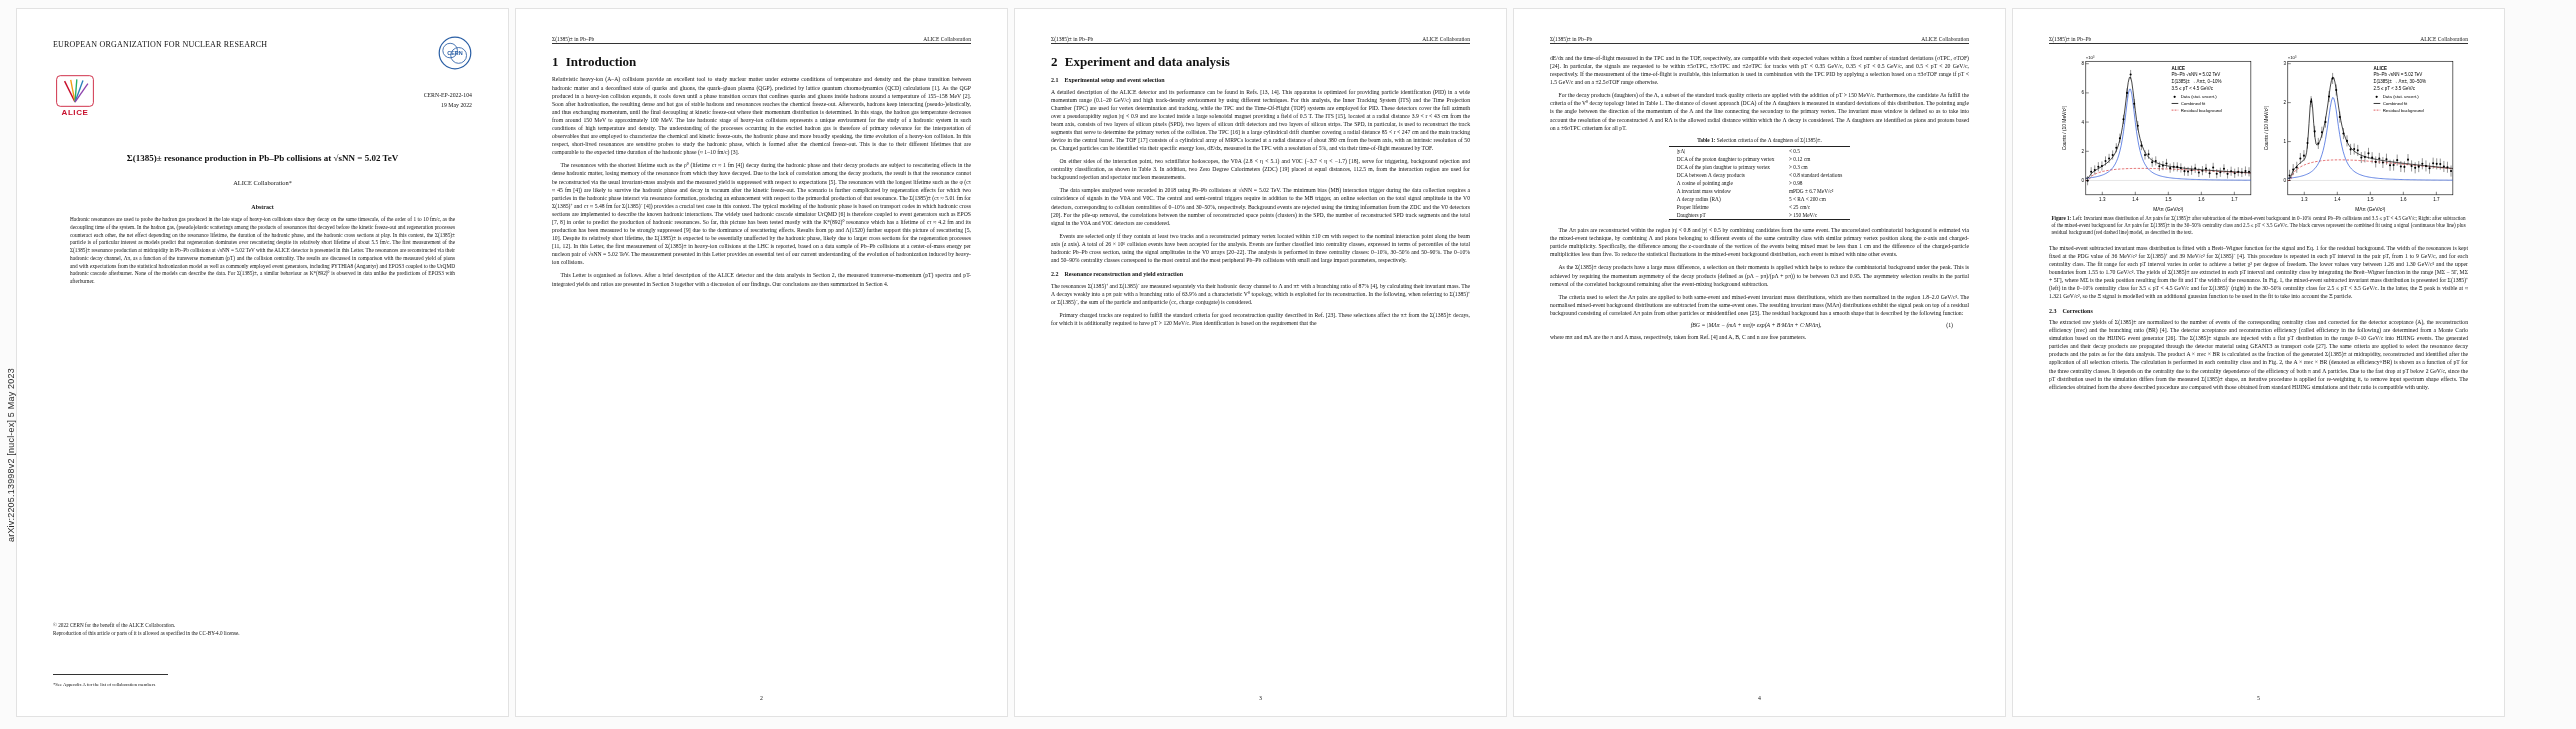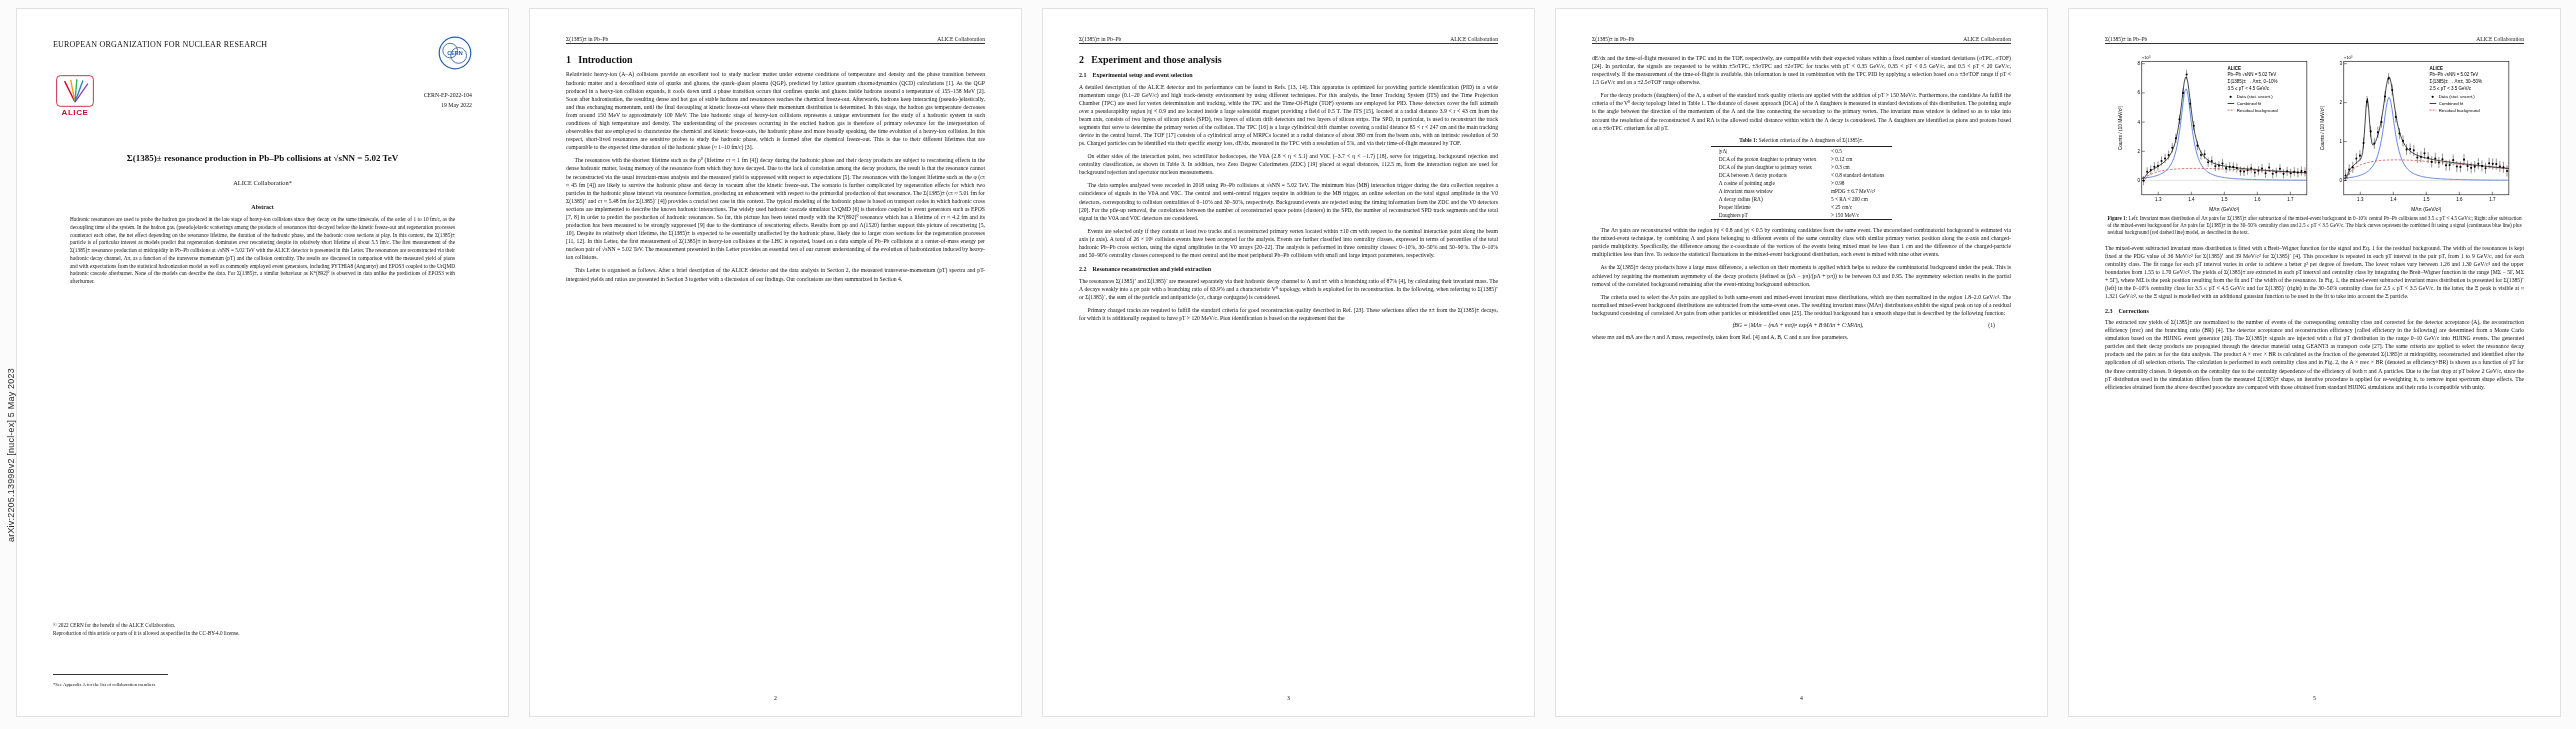--- a/index.html
+++ b/index.html
@@ -1,22 +1,22 @@
 <!DOCTYPE html>
 <html style="font-size:9.7px"><head>
 <meta charset="utf-8">
 <style>
   html,body{margin:0;padding:0;}
   body{width:2576px;height:729px;background:#fbfbfb;font-family:"Liberation Serif",serif;color:#111;overflow:hidden;}
   .canvas{position:relative;width:2576px;height:729px;}
-  .pages{position:absolute;left:17px;top:8.5px;display:flex;gap:22px;}
+  .pages{position:absolute;left:17px;top:8.5px;display:flex;gap:8px;}
   .page{position:relative;width:491px;height:707px;background:#fff;outline:0.6px solid #e2e2e2;box-shadow:0 0 1.8px rgba(0,0,0,.07);box-sizing:border-box;}
   .pagebody{position:absolute;inset:0;padding:27px 36px 36px;box-sizing:border-box;overflow:hidden;}
   .runhead{display:flex;justify-content:space-between;font-size:5.5px;border-bottom:0.6px solid #333;padding-bottom:1.8px;margin-bottom:9.7px;}
-  .sec{font-size:10px;font-weight:bold;margin:7.3px 0 5.5px;}
+  .sec{font-size:13px;font-weight:bold;margin:7.3px 0 5.5px;}
   .subsec{font-size:6px;font-weight:bold;margin:7.3px 0 4.3px;}
   .secgap{display:inline-block;width:7.3px;}
   .subgap{display:inline-block;width:6px;}
   .body-text{font-size:5.7px;line-height:1.42;text-align:justify;margin:0 0 4.9px;}
   .para{text-indent:8.5px;}
   .pageno{position:absolute;bottom:14.6px;left:0;right:0;text-align:center;font-size:5.8px;}
   
   .p1head{display:flex;justify-content:space-between;align-items:flex-start;}
   .org{font-size:8px;letter-spacing:0.2px;padding-top:4.9px;}
   .logorow{display:flex;justify-content:space-between;align-items:flex-start;margin-top:3.6px;}
@@ -114,21 +114,21 @@
       </div>
     </div>
 
     <div class="page">
       <div class="pagebody">
         <div class="runhead">
           <span>Σ(1385)± in Pb–Pb</span>
           <span>ALICE Collaboration</span>
         </div>
         <div class="sec">
-          <span>2</span><span class="secgap"></span><span>Experiment and those analysis</span>
+          <span>2</span><span class="secgap"></span><span>Experiment and data analysis</span>
         </div>
         <div class="subsec">
           <span>2.1</span><span class="subgap"></span><span>Experimental setup and event selection</span>
         </div>
         <p class="body-text">A detailed description of the ALICE detector and its performance can be found in Refs. [13, 14]. This apparatus is optimized for providing particle identification (PID) in a wide momentum range (0.1–20 GeV/c) and high track-density environment by using different techniques. For this analysis, the Inner Tracking System (ITS) and the Time Projection Chamber (TPC) are used for vertex determination and tracking, while the TPC and the Time-Of-Flight (TOF) systems are employed for PID. These detectors cover the full azimuth over a pseudorapidity region |η| &lt; 0.9 and are located inside a large solenoidal magnet providing a field of 0.5 T. The ITS [15], located at a radial distance 3.9 &lt; r &lt; 43 cm from the beam axis, consists of two layers of silicon pixels (SPD), two layers of silicon drift detectors and two layers of silicon strips. The SPD, in particular, is used to reconstruct the track segments that serve to determine the primary vertex of the collision. The TPC [16] is a large cylindrical drift chamber covering a radial distance 85 &lt; r &lt; 247 cm and the main tracking device in the central barrel. The TOF [17] consists of a cylindrical array of MRPCs located at a radial distance of about 380 cm from the beam axis, with an intrinsic resolution of 50 ps. Charged particles can be identified via their specific energy loss, dE/dx, measured in the TPC with a resolution of 5%, and via their time-of-flight measured by TOF.</p>
         <p class="body-text para">On either sides of the interaction point, two scintillator hodoscopes, the V0A (2.8 &lt; η &lt; 5.1) and V0C (−3.7 &lt; η &lt; −1.7) [18], serve for triggering, background rejection and centrality classification, as shown in Table 3. In addition, two Zero Degree Calorimeters (ZDC) [19] placed at equal distances, 112.5 m, from the interaction region are used for background rejection and spectator nucleon measurements.</p>
         <p class="body-text para">The data samples analyzed were recorded in 2018 using Pb–Pb collisions at √sNN = 5.02 TeV. The minimum bias (MB) interaction trigger during the data collection requires a coincidence of signals in the V0A and V0C. The central and semi-central triggers require in addition to the MB trigger, an online selection on the total signal amplitude in the V0 detectors, corresponding to collision centralities of 0–10% and 30–50%, respectively. Background events are rejected using the timing information from the ZDC and the V0 detectors [20]. For the pile-up removal, the correlations between the number of reconstructed space points (clusters) in the SPD, the number of reconstructed SPD track segments and the total signal in the V0A and V0C detectors are considered.</p>
         <p class="body-text para">Events are selected only if they contain at least two tracks and a reconstructed primary vertex located within ±10 cm with respect to the nominal interaction point along the beam axis (z axis). A total of 26 × 10⁶ collision events have been accepted for the analysis. Events are further classified into centrality classes, expressed in terms of percentiles of the total hadronic Pb–Pb cross section, using the signal amplitudes in the V0 arrays [20–22]. The analysis is performed in three centrality classes: 0–10%, 30–50% and 50–90%. The 0–10% and 50–90% centrality classes correspond to the most central and the most peripheral Pb–Pb collisions with small and large impact parameters, respectively.</p>
         <div class="subsec">
           <span>2.2</span><span class="subgap"></span><span>Resonance reconstruction and yield extraction</span>

